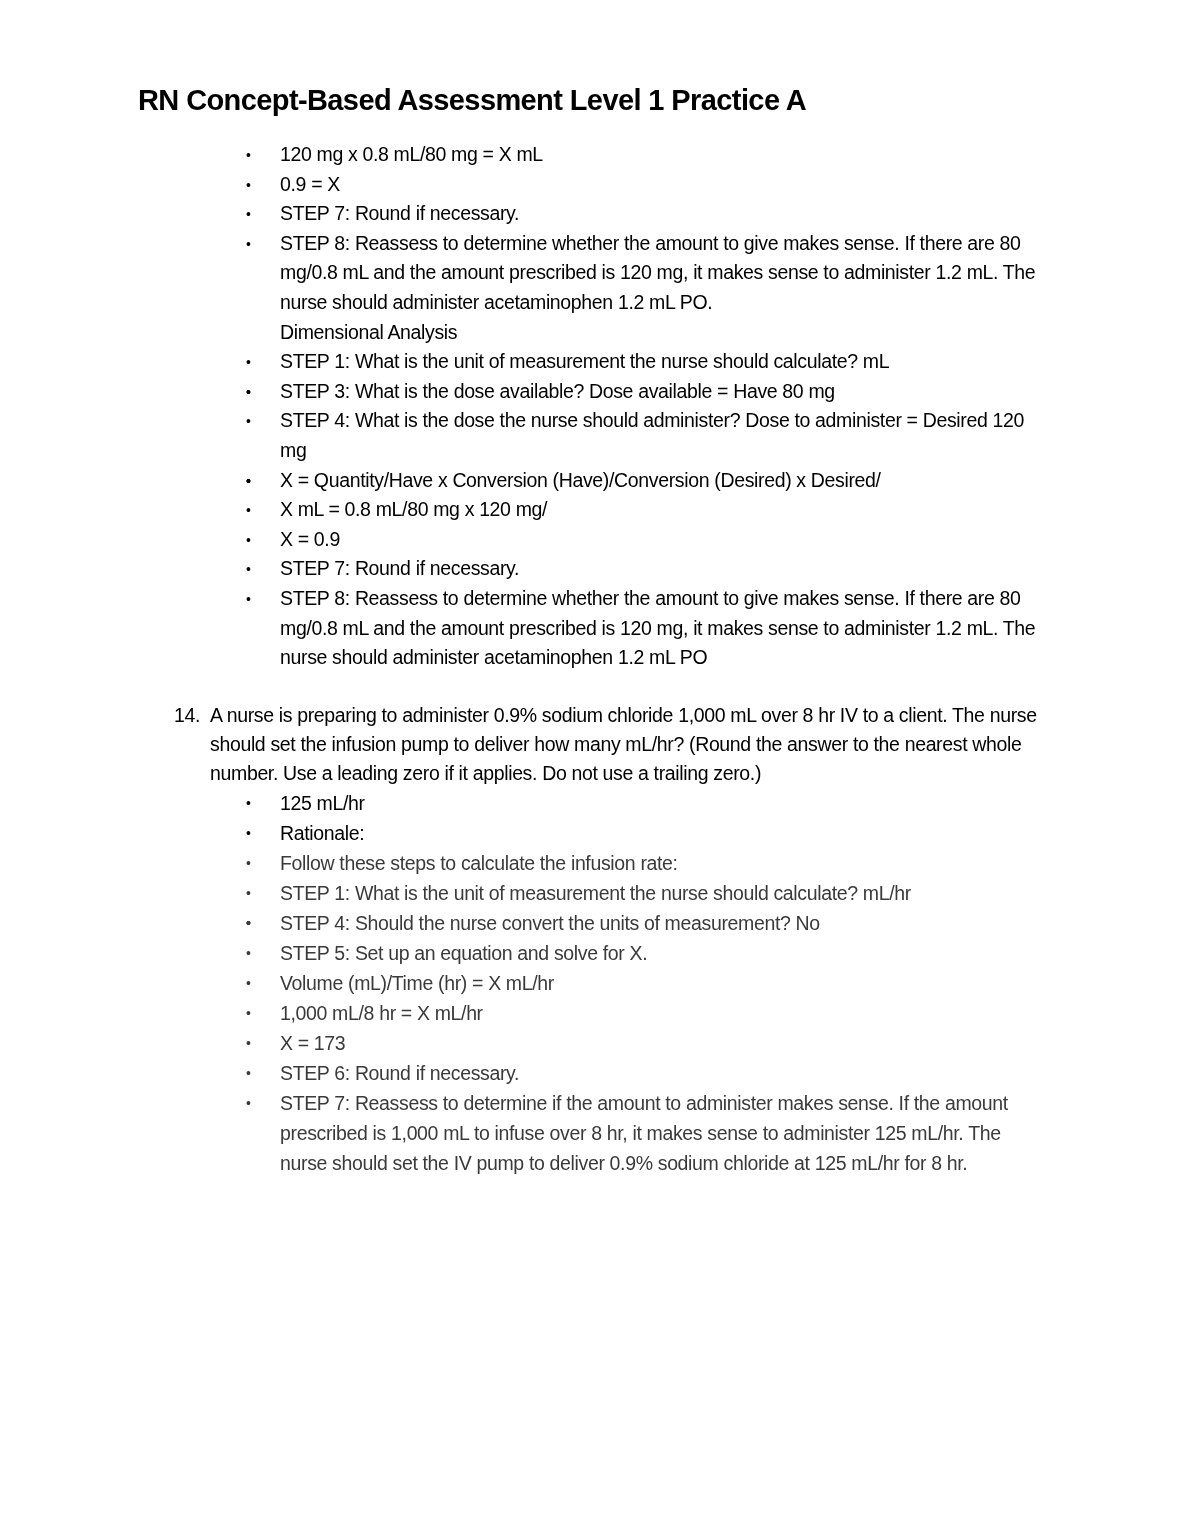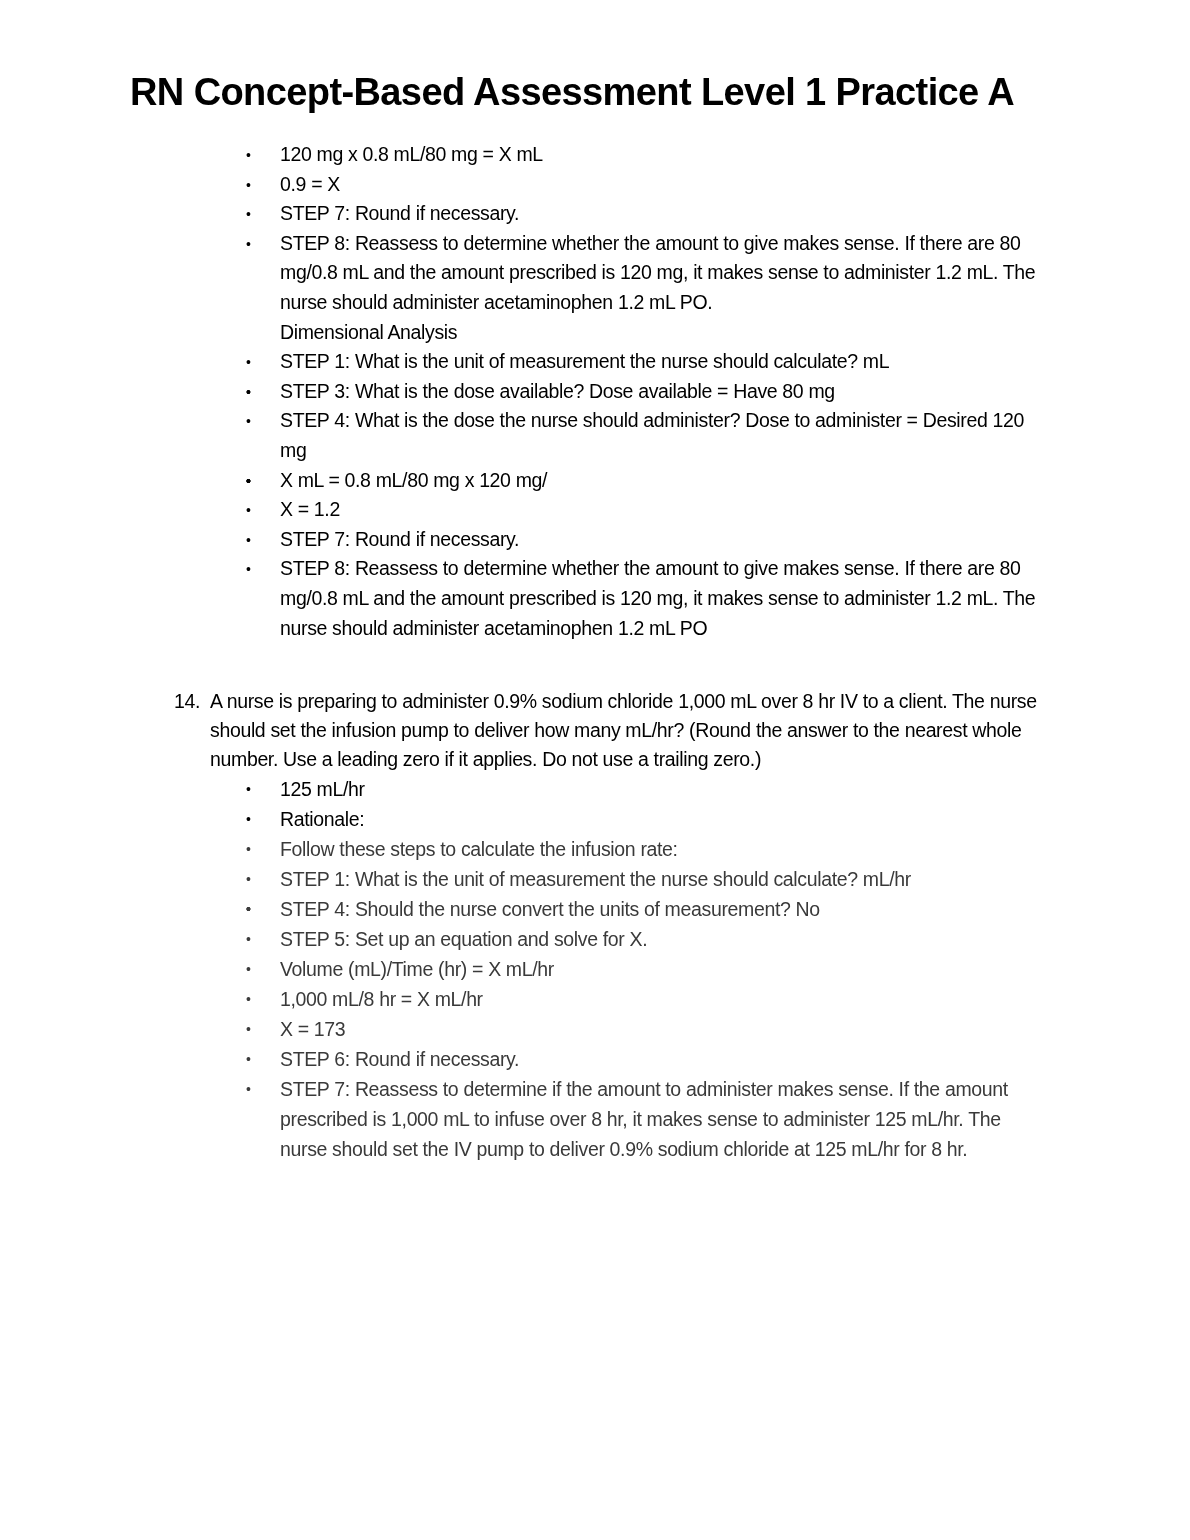--- a/index.html
+++ b/index.html
@@ -12,24 +12,24 @@
       height: 1540px;
       position: relative;
       overflow: hidden;
       font-family: "Liberation Sans", "DejaVu Sans", sans-serif;
       color: #000000;
     }
     .page-title {
       position: absolute;
       left: 130px;
       top: 72px;
-      font-size: 38px;
+      font-size: 29px;
       font-weight: bold;
       letter-spacing: -0.6px;
-      margin: 0;
+      margin: 8px;
       line-height: 40px;
       white-space: nowrap;
       text-align: center;
     }
     .content {
       position: absolute;
       left: 0;
       top: 140px;
       width: 1190px;
     }
@@ -53,21 +53,21 @@
       position: absolute;
       left: 246px;
       top: 0;
       font-size: 14px;
       line-height: 30px;
     }
     .bold { font-weight: normal; }
     .gray { color: #3a3a3a; }
     .question {
       position: relative;
-      margin-top: 44px;
+      margin-top: 28px;
       padding-left: 210px;
       width: 830px;
       font-size: 19.5px;
       line-height: 29px;
       letter-spacing: -0.35px;
     }
     .question-number {
       position: absolute;
       left: 174px;
       top: 0;
@@ -116,28 +116,29 @@
       <span>STEP 4: What is the dose the nurse should administer? Dose to administer = Desired 120 mg</span>
     </li>
     <li class="bullet-item">
       <span class="bullet-dot">•</span>
     </li>
     <li class="bullet-item">
       <span class="bullet-dot">•</span>
     </li>
     <li class="bullet-item">
       <span class="bullet-dot">•</span>
+      <span>X = Quantity/Have x Conversion (Have)/Conversion (Desired) x Desired/</span>
     </li>
     <li class="bullet-item">
       <span class="bullet-dot">•</span>
       <span>X mL = 0.8 mL/80 mg x 120 mg/</span>
     </li>
     <li class="bullet-item">
       <span class="bullet-dot">•</span>
-      <span>X = 1.2</span>
+      <span>X = 0.9</span>
     </li>
     <li class="bullet-item">
       <span class="bullet-dot">•</span>
       <span>STEP 7: Round if necessary.</span>
     </li>
     <li class="bullet-item">
       <span class="bullet-dot">•</span>
       <span>STEP 8: Reassess to determine whether the amount to give makes sense. If there are 80 mg/0.8 mL and the amount prescribed is 120 mg, it makes sense to administer 1.2 mL. The nurse should administer acetaminophen 1.2 mL PO</span>
     </li>
   </ul>

